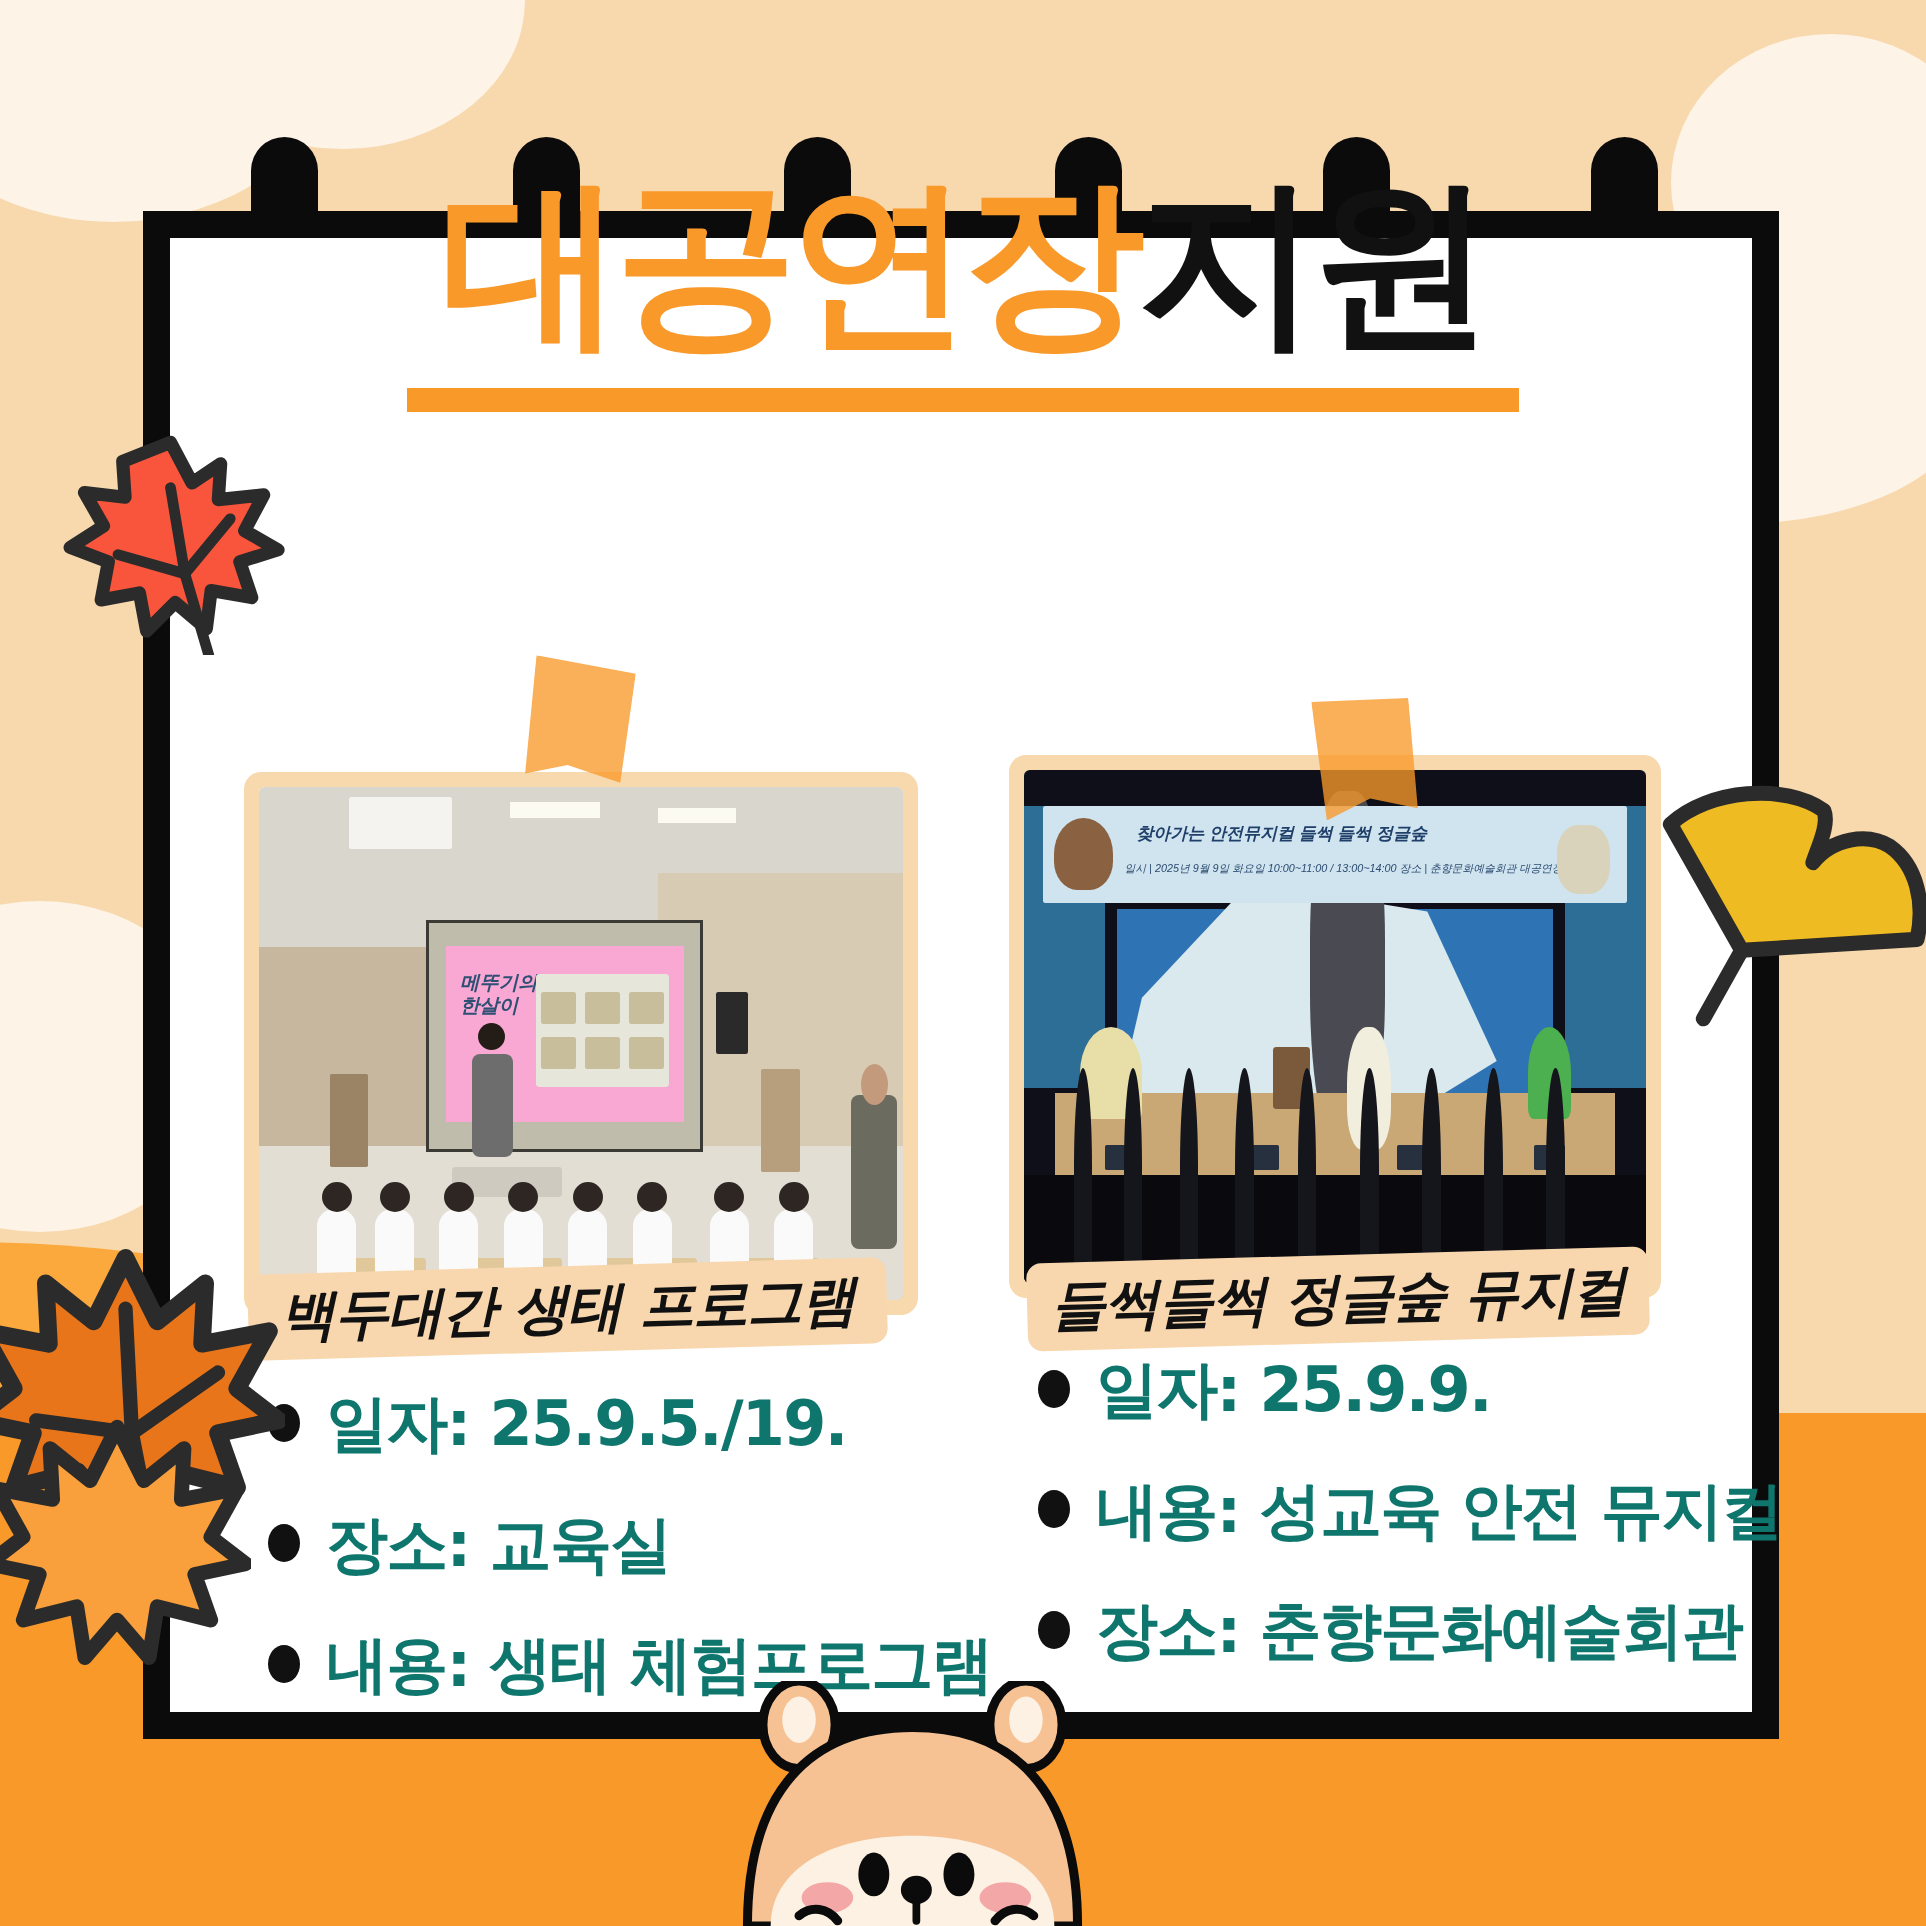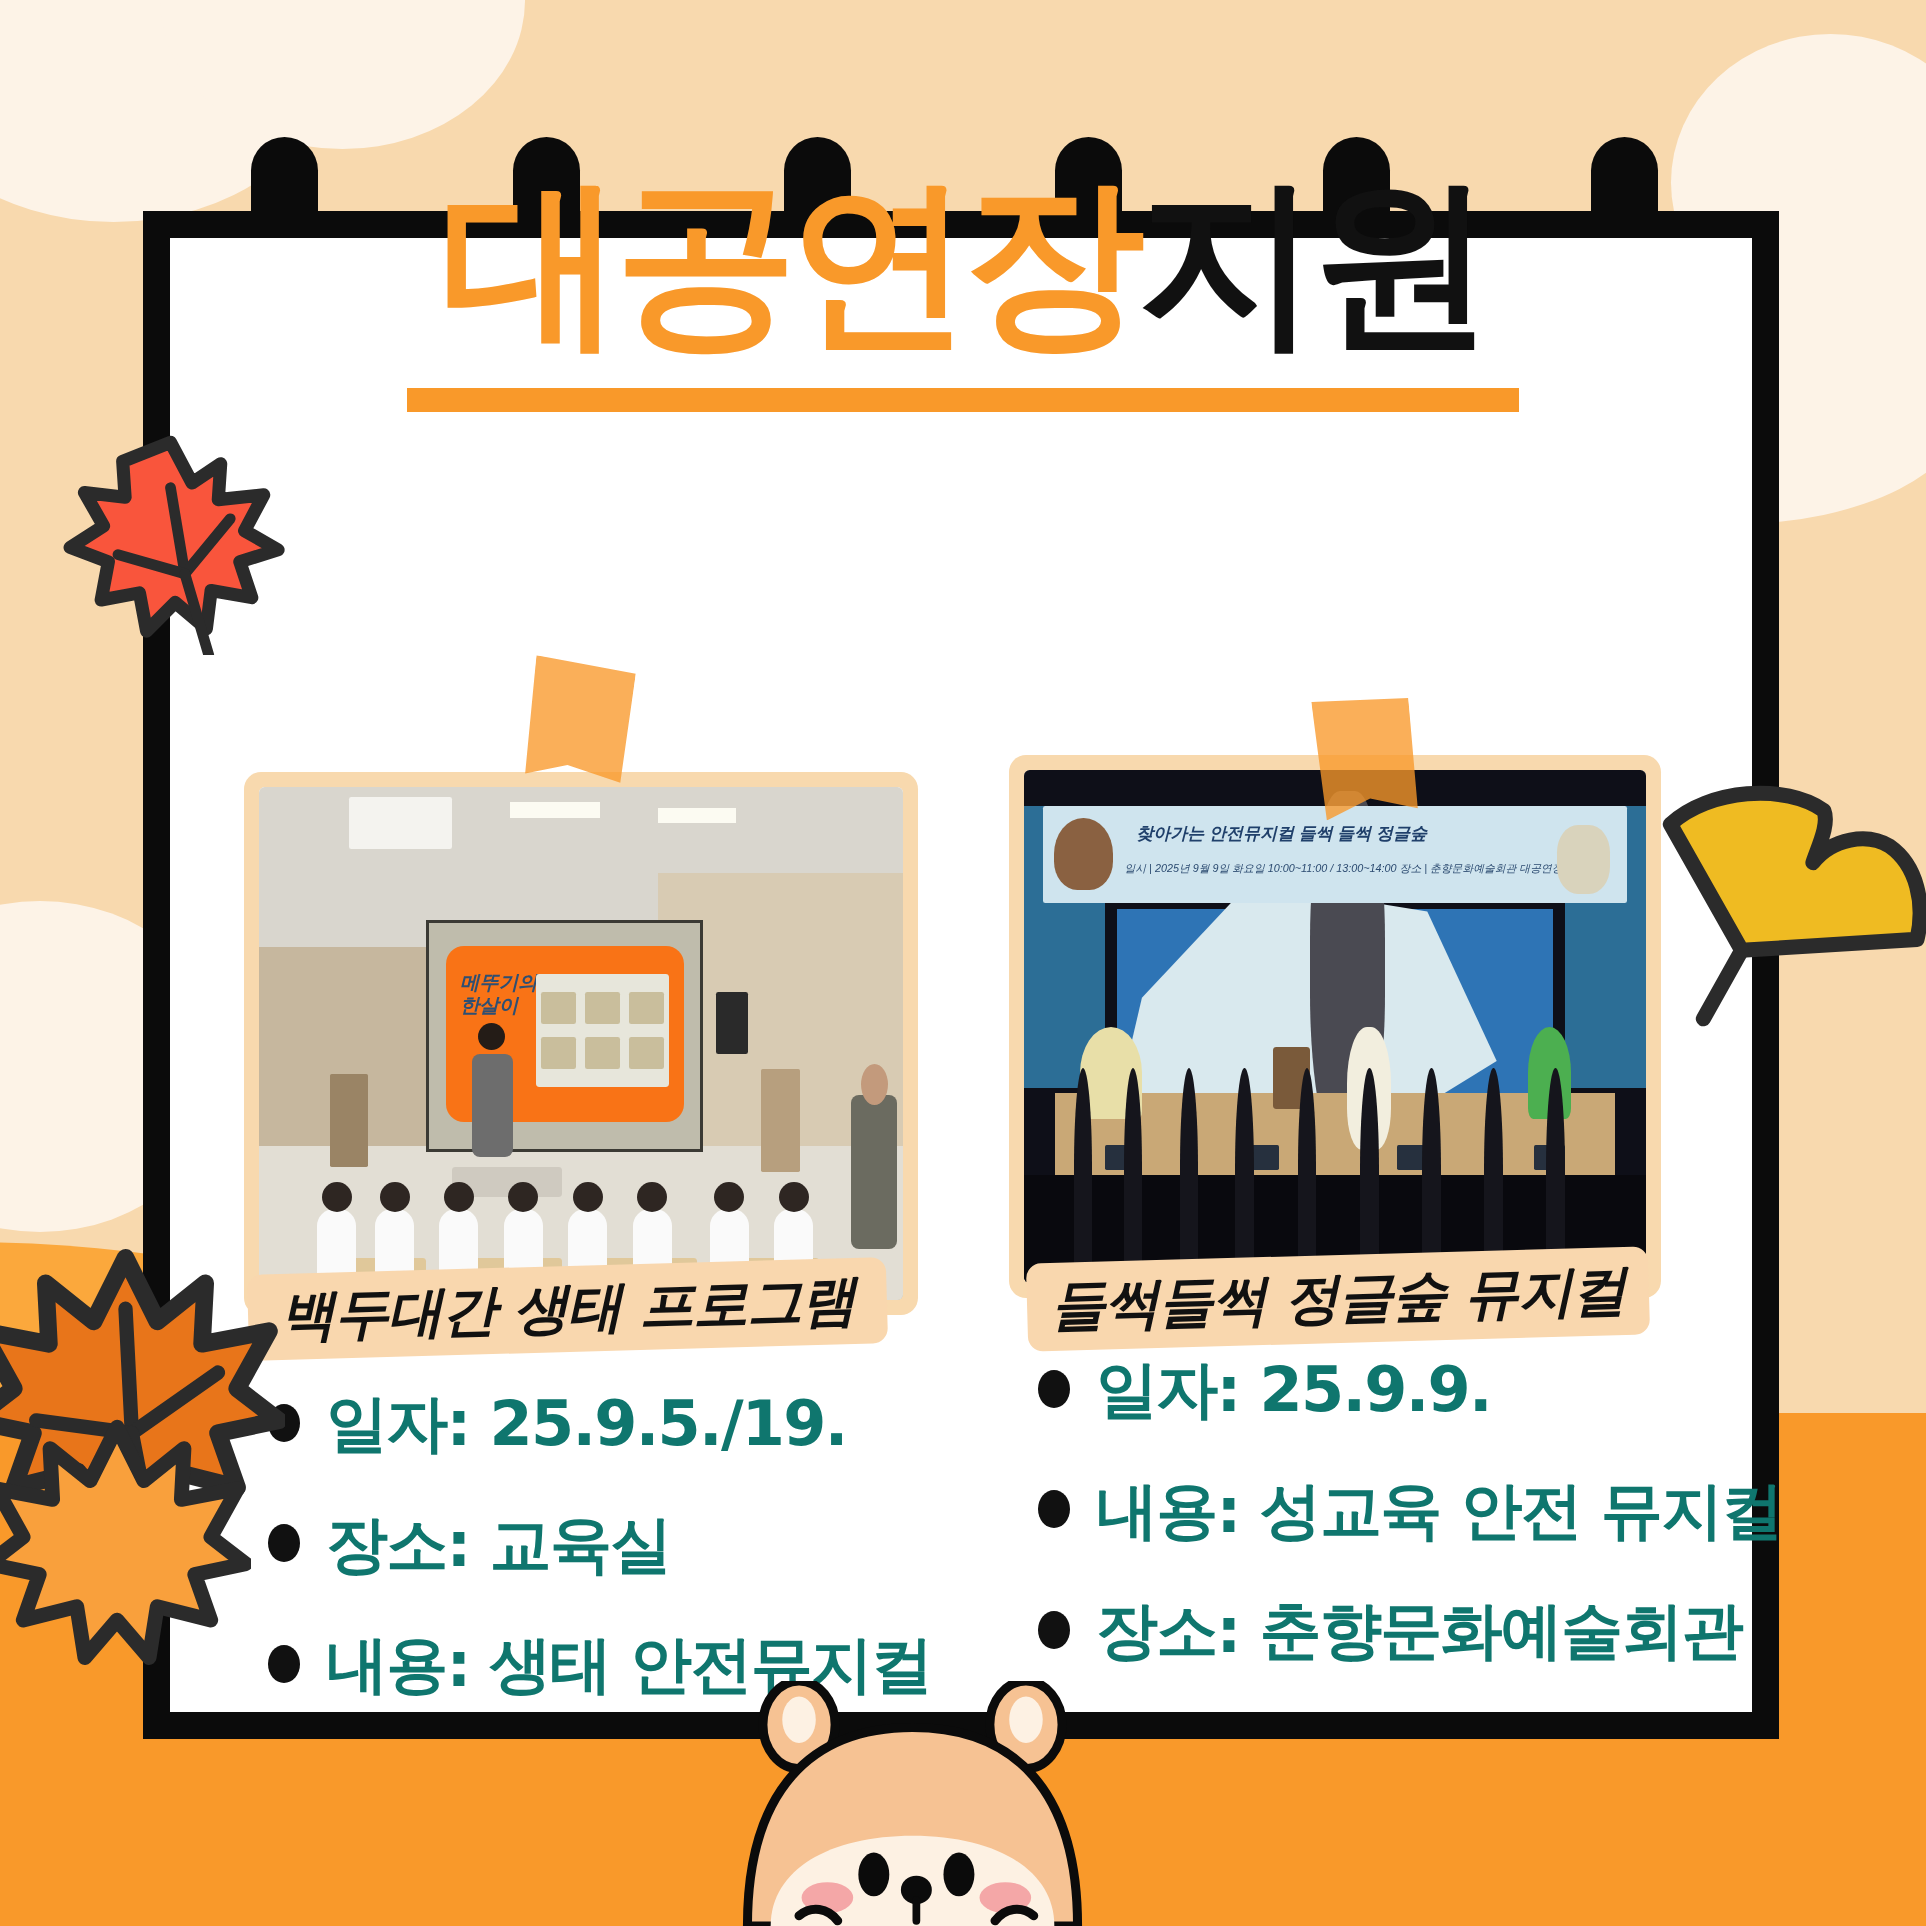--- a/index.html
+++ b/index.html
@@ -84,21 +84,21 @@
 
   
   .bear{position:absolute;left:716px;bottom:0;width:393px;height:245px;}
 
   
   .room-ceil{position:absolute;left:0;top:0;right:0;height:188px;background:#D9D6CE;}
   .room-wall{position:absolute;left:0;top:160px;right:0;bottom:0;background:#C6B79E;}
   .room-wallR{position:absolute;right:0;top:86px;width:38%;bottom:0;background:#D8CBB3;}
   .room-floor{position:absolute;left:0;bottom:0;right:0;height:154px;background:#E2DED4;}
   .screen{position:absolute;left:26%;top:26%;width:42%;height:44%;background:#BFBCAC;border:3.4px solid #3B3A34;}
-  .screen-slide{position:absolute;left:6%;top:10%;width:88%;height:78%;background:#f97316;border-radius:18px;}
+  .screen-slide{position:absolute;left:6%;top:10%;width:88%;height:78%;background:#f9a8d4;}
   .slidetext{position:absolute;left:6%;top:14%;font-size:19.4px;color:#2d4f73;font-weight:700;line-height:1.2;}
   .slidegrid{position:absolute;right:6%;top:16%;width:56%;height:64%;background:#E7E6DB;border-radius:3.4px;}
   .gridcell{position:absolute;width:26%;height:28%;background:#C9BE9C;border-radius:2.3px;}
   .kid{position:absolute;bottom:23px;width:39px;height:68px;background:#FAFAFA;border-radius:17px 17px 4.6px 4.6px;}
   .kidhead{position:absolute;top:-27px;left:4.6px;width:30px;height:30px;background:#2E2622;border-radius:50%;}
   .desk{position:absolute;bottom:12.5px;height:30px;background:#E0C89A;border-radius:3.4px;}
   .presenter{position:absolute;left:33%;bottom:143px;width:41px;height:103px;background:#6D6D6D;border-radius:8px;}
   .presenter-h{position:absolute;top:-31px;left:6.8px;width:27px;height:27px;background:#241C17;border-radius:50%;}
 
   
@@ -268,21 +268,21 @@
   <div class="bullet">
     <div class="dot"></div>
     <div class="btext"><span>일자:</span>&nbsp;<span>25.9.5./19.</span></div>
   </div>
   <div class="bullet">
     <div class="dot"></div>
     <div class="btext"><span>장소:</span>&nbsp;<span>교육실</span></div>
   </div>
   <div class="bullet">
     <div class="dot"></div>
-    <div class="btext"><span>내용:</span>&nbsp;<span>생태 안전뮤지컬</span></div>
+    <div class="btext"><span>내용:</span>&nbsp;<span>생태 체험프로그램</span></div>
   </div>
 </div>
 
 <div class="bullets" style="left:1038px;top:1357px;">
   <div class="bullet">
     <div class="dot"></div>
     <div class="btext"><span>일자:</span>&nbsp;<span>25.9.9.</span></div>
   </div>
   <div class="bullet">
     <div class="dot"></div>

